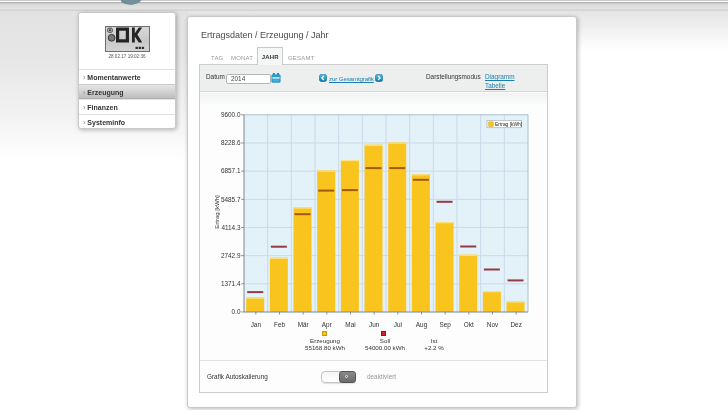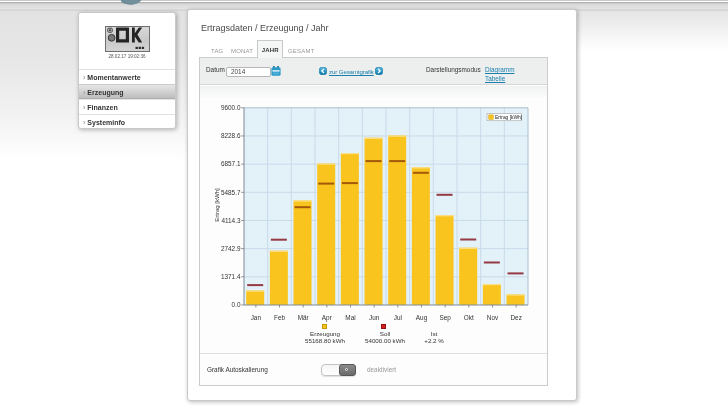--- a/index.html
+++ b/index.html
@@ -17,21 +17,21 @@
 #topband {
   position:absolute; left:0; top:0; width:728px; height:11px;
   background:linear-gradient(180deg,#c9c9c9 0,#c9c9c9 1px,#ffffff 1px,#ffffff 2px,#a6a6a6 2px,#bdbdbd 3px,#d8d8d8 4px,#e0e0e0 7px,#e2e2e2 9px,#d2d2d2 10px,#d6d6d6 11px);
 }
 #swoosh { position:absolute; left:120px; top:0; }
 .panel {
   position:absolute; background:#ffffff; border:1px solid #c9c9c9; border-radius:3px;
   box-shadow:1px 1px 4px rgba(0,0,0,0.28);
 }
 #sidebar { left:78px; top:12px; width:98px; height:117px; }
-#mainpanel { left:187px; top:9px; width:390px; height:392px; }
+#mainpanel { left:187px; top:16px; width:390px; height:392px; }
 
 
 #lcd {
   position:absolute; left:26px; top:13px; width:45px; height:26px;
   background:linear-gradient(180deg,#d8d8d8,#c9c9c9 55%,#d4d4d4);
   border:1px solid #6e6e6e;
 }
 #lcddate { position:absolute; left:0; top:41px; width:96px; text-align:center; font-size:4.6px; color:#555; }
 .menurow { position:absolute; left:0; width:96px; height:15px; font-size:7px; font-weight:bold; color:#333; line-height:15px; border-top:1px solid #e2e2e2; }
 .menurow .arr { color:#999; padding:0 2px 0 4px; font-weight:bold; }

